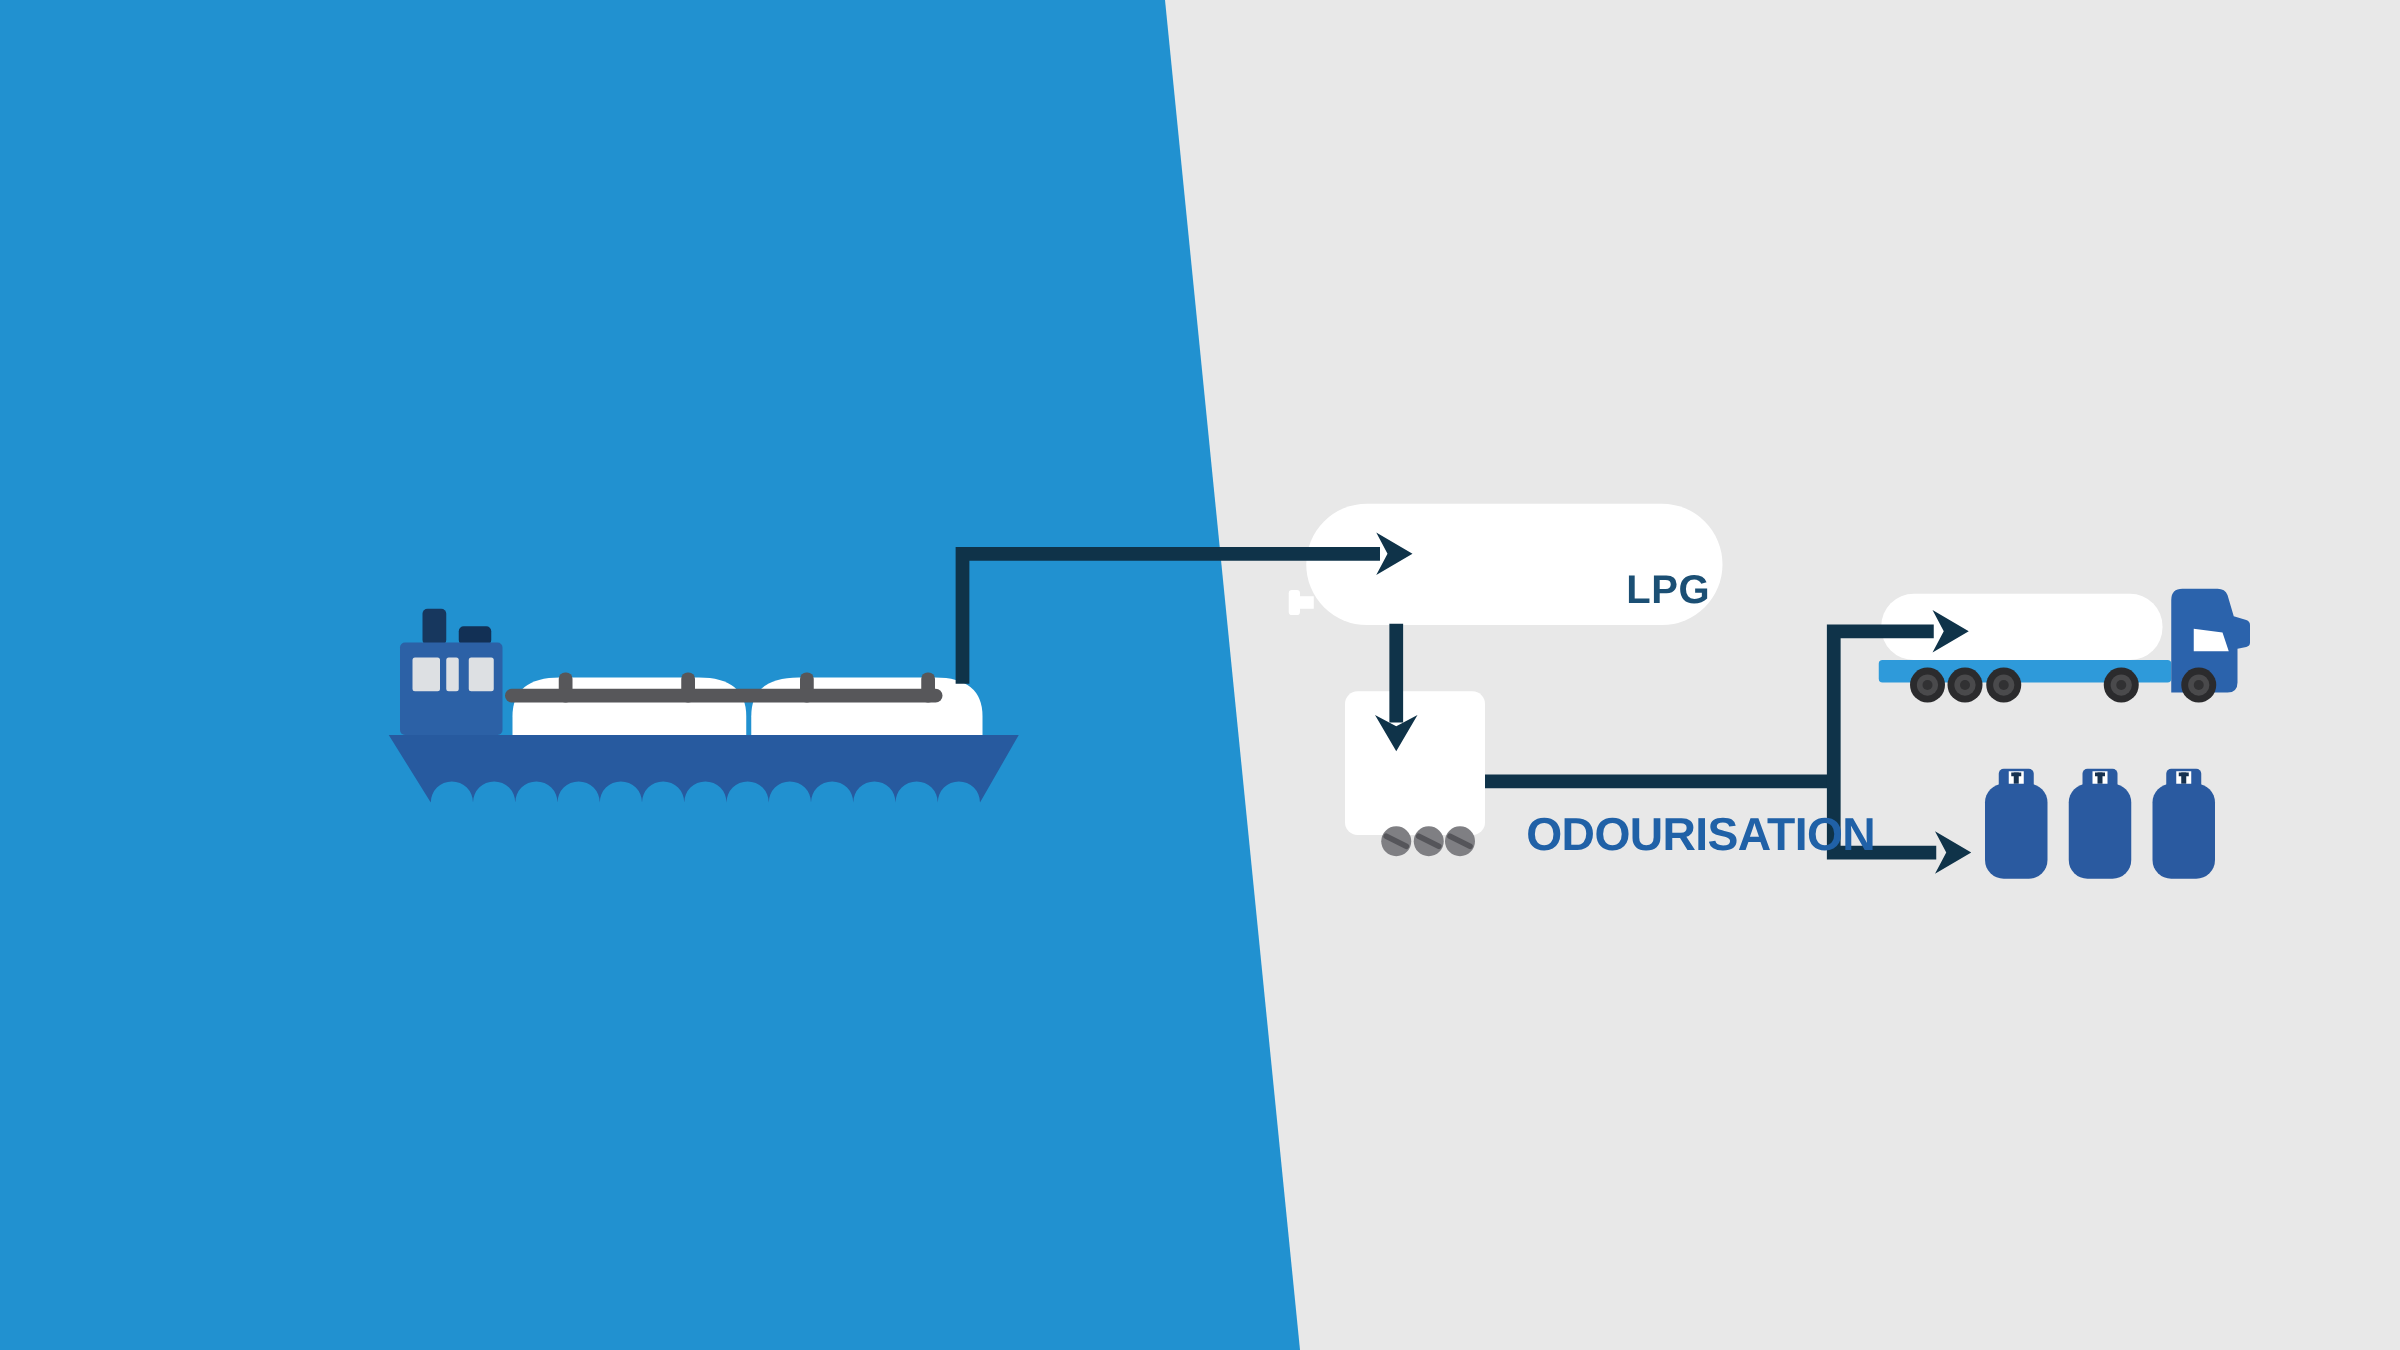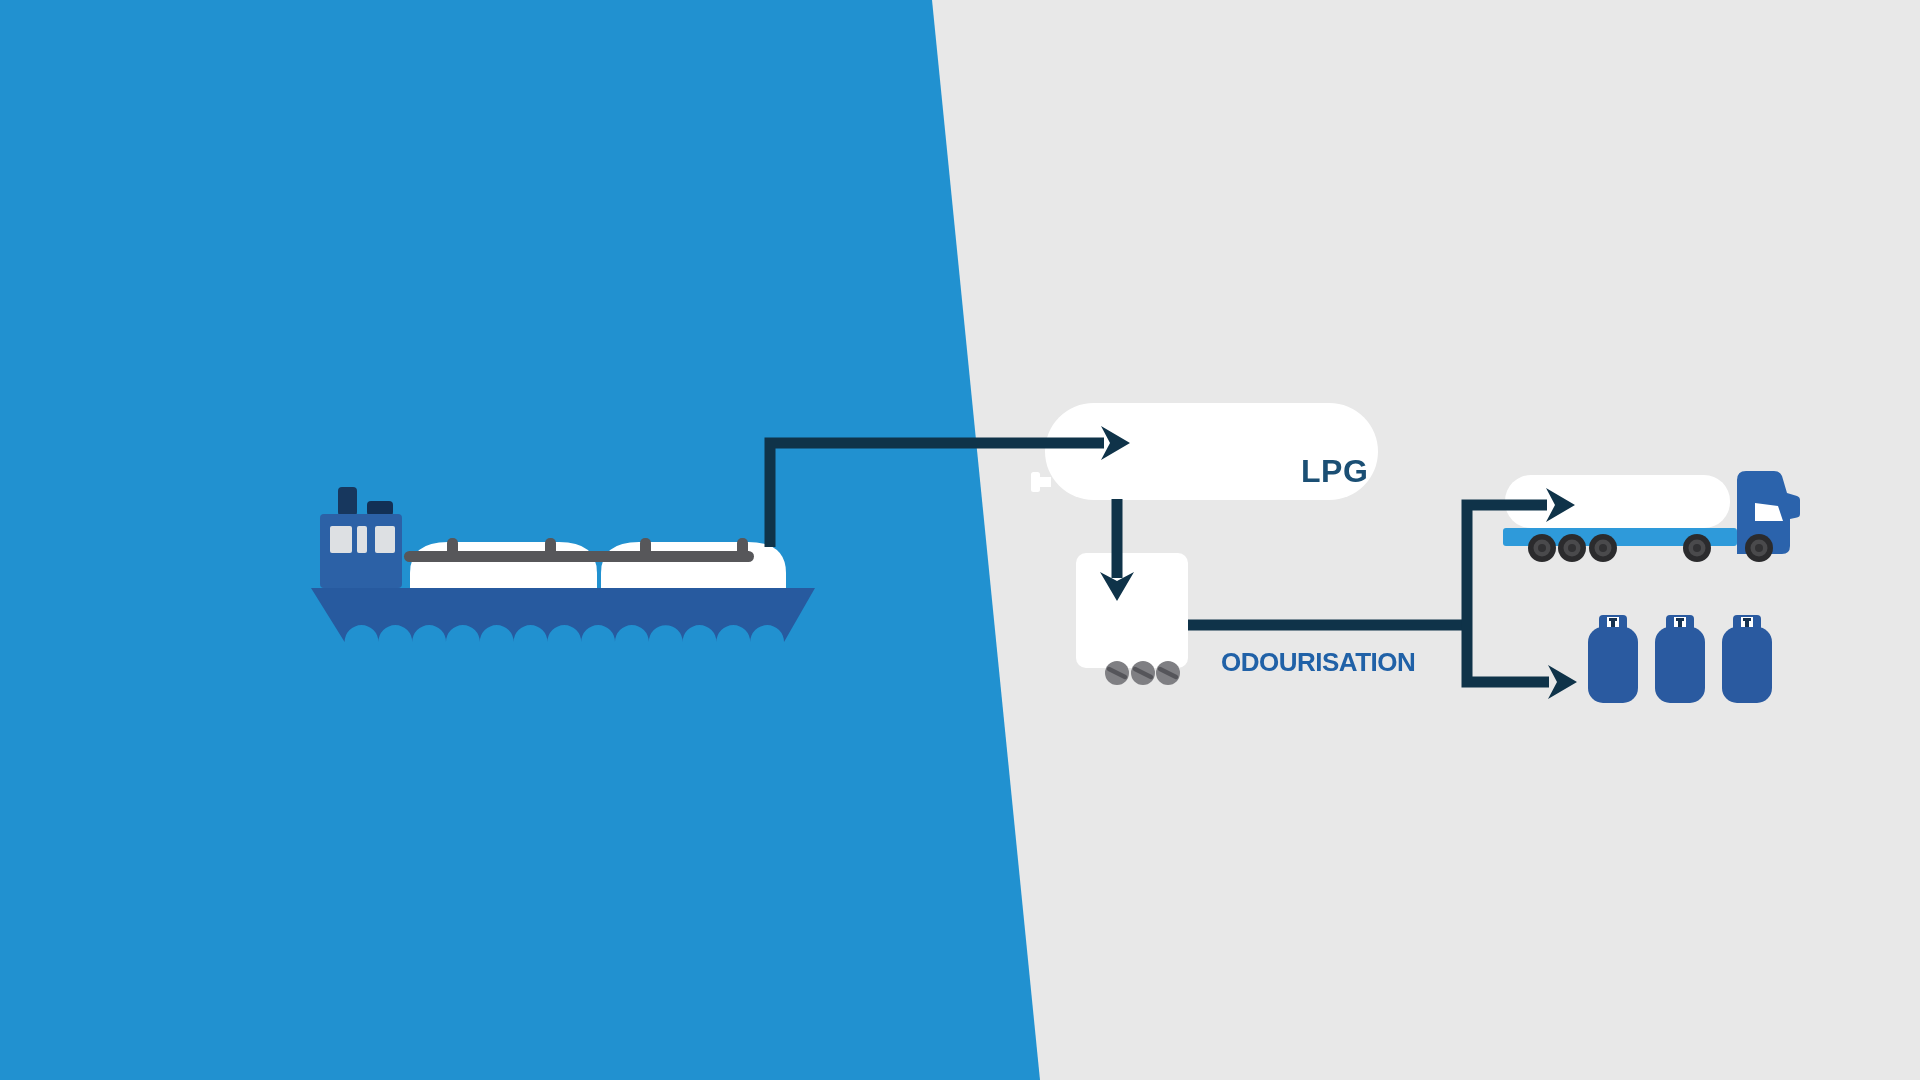--- a/index.html
+++ b/index.html
@@ -10,21 +10,21 @@
     --truck-cab-blue:#2b63ac; --truck-chassis-blue:#2e9ada;
     --wheel-outer:#2b2b2d; --wheel-inner:#4a4a4c; --wheel-hub:#313133;
     --cylinder-blue:#2a5aa0; --cylinder-valve:#16314f;
   }
   html,body{margin:0;padding:0;background:#e8e8e8;}
   .canvas{position:relative;width:1836px;height:1080px;overflow:hidden;
           font-family:"Liberation Sans",sans-serif;}
   .canvas svg{position:absolute;left:0;top:0;display:block;}
   .diagram-label{position:absolute;font-weight:bold;line-height:1;white-space:nowrap;}
   .label-lpg{left:1301px;top:455px;font-size:32px;letter-spacing:0.5px;color:var(--label-lpg);}
-  .label-odourisation{left:1221px;top:649px;font-size:26px;letter-spacing:-0.5px;color:var(--label-odourisation);}
+  .label-odourisation{left:1221px;top:649px;font-size:37px;letter-spacing:-0.5px;color:var(--label-odourisation);}
 </style>
 </head>
 <body>
 
 <div class="canvas">
 
   <svg viewBox="0 0 1920 1080" width="1920" height="1080">
     <defs>
       <path id="arrowhead" d="M0,0 L-29,-17 L-20,0 L-29,17 Z"></path>
     </defs>

